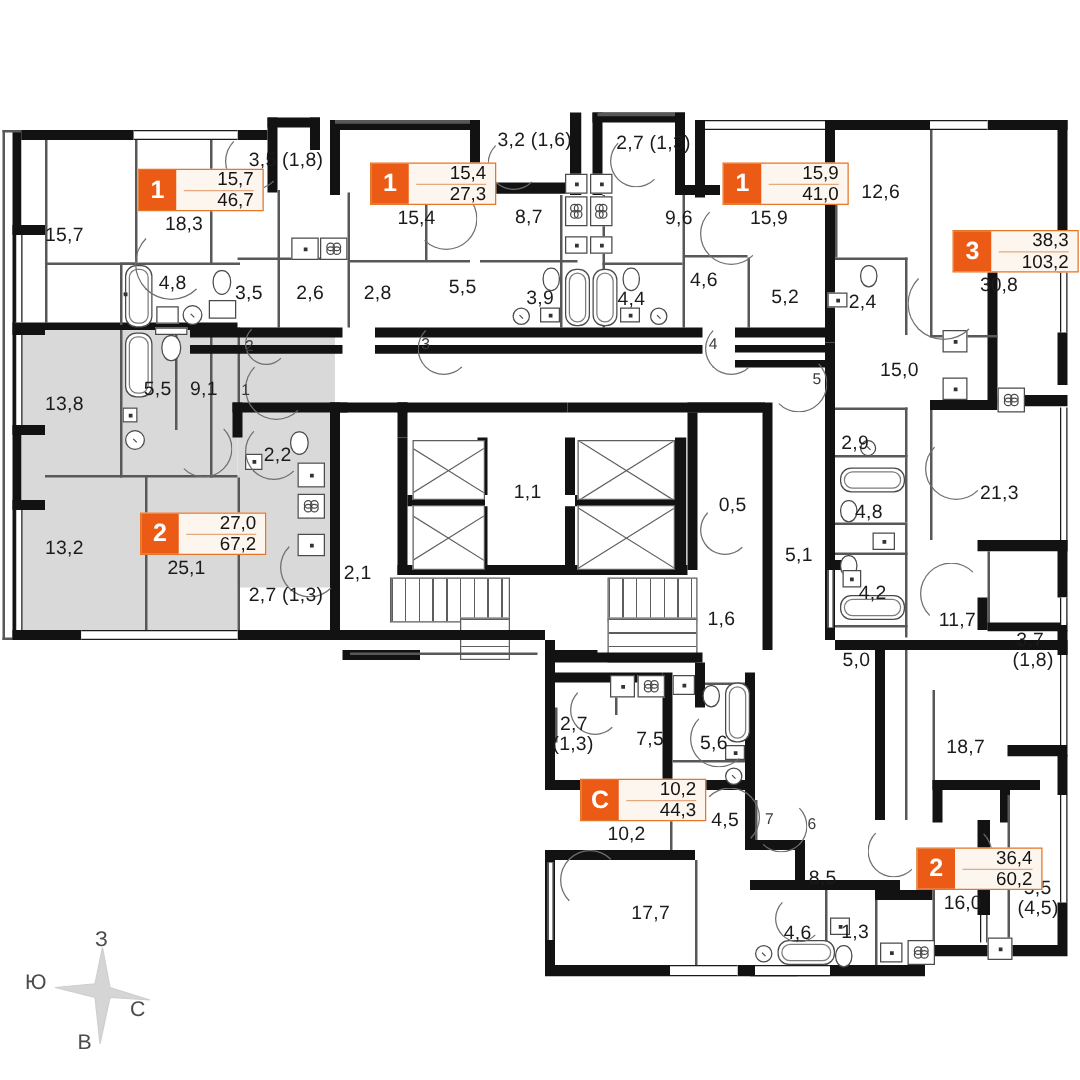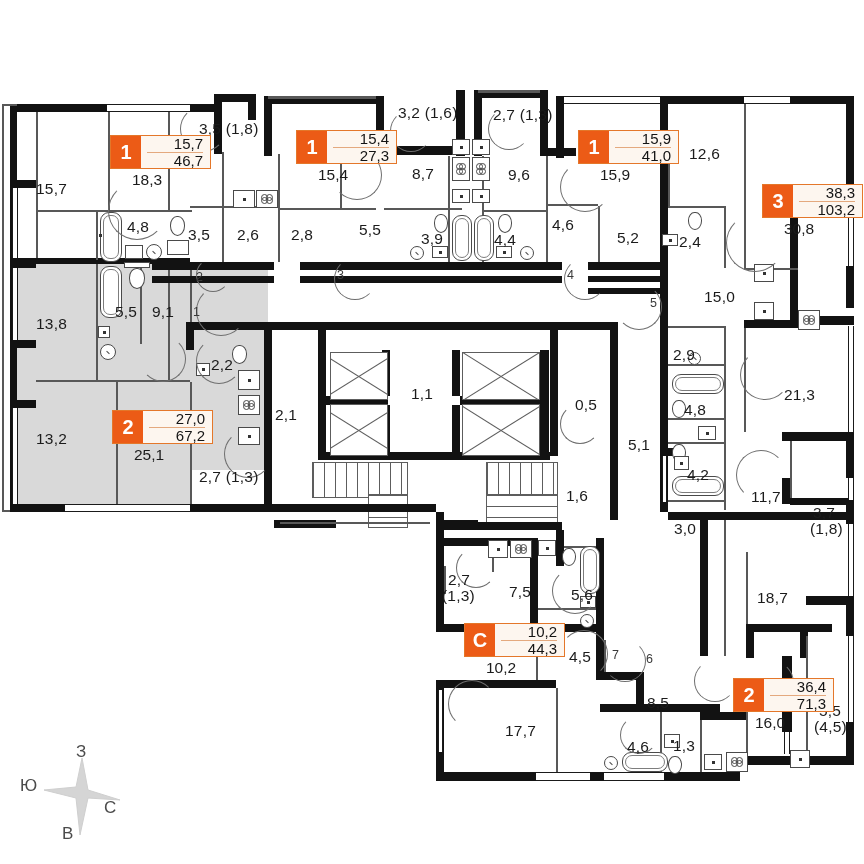--- a/index.html
+++ b/index.html
@@ -554,54 +554,54 @@
       <div class="area" style="left: 36px; top: 180px;">15,7</div>
       <div class="area" style="left: 127px; top: 218px;">4,8</div>
       <div class="area" style="left: 188px; top: 226px;">3,5</div>
       <div class="area" style="left: 237px; top: 226px;">2,6</div>
       <div class="area" style="left: 199px; top: 120px;">3,5 (1,8)</div>
       <div class="area" style="left: 36px; top: 315px;">13,8</div>
       <div class="area" style="left: 115px; top: 303px;">5,5</div>
       <div class="area" style="left: 152px; top: 303px;">9,1</div>
       <div class="area" style="left: 36px; top: 430px;">13,2</div>
       <div class="area" style="left: 211px; top: 356px;">2,2</div>
-      <div class="area" style="left: 275px; top: 406px;">2,1</div>
+      <div class="area" style="left: 275px; top: 450px;">2,1</div>
       <div class="area" style="left: 199px; top: 468px;">2,7 (1,3)</div>
       <div class="area" style="left: 291px; top: 226px;">2,8</div>
       <div class="area" style="left: 359px; top: 221px;">5,5</div>
       <div class="area" style="left: 421px; top: 230px;">3,9</div>
       <div class="area" style="left: 412px; top: 165px;">8,7</div>
       <div class="area" style="left: 398px; top: 104px;">3,2 (1,6)</div>
       <div class="area" style="left: 494px; top: 231px;">4,4</div>
-      <div class="area" style="left: 508px; top: 166px;">9,6</div>
+      <div class="area" style="left: 532px; top: 166px;">9,6</div>
       <div class="area" style="left: 493px; top: 106px;">2,7 (1,3)</div>
       <div class="area" style="left: 552px; top: 216px;">4,6</div>
       <div class="area" style="left: 617px; top: 229px;">5,2</div>
       <div class="area" style="left: 679px; top: 233px;">2,4</div>
       <div class="area" style="left: 689px; top: 145px;">12,6</div>
       <div class="area" style="left: 704px; top: 288px;">15,0</div>
       <div class="area" style="left: 673px; top: 346px;">2,9</div>
       <div class="area" style="left: 684px; top: 401px;">4,8</div>
       <div class="area" style="left: 687px; top: 466px;">4,2</div>
-      <div class="area" style="left: 674px; top: 520px;">3,0</div>
+      <div class="area" style="left: 674px; top: 520px;">5,0</div>
       <div class="area" style="left: 784px; top: 386px;">21,3</div>
       <div class="area" style="left: 751px; top: 488px;">11,7</div>
       <div class="area" style="left: 813px; top: 504px;">3,7</div>
       <div class="area" style="left: 810px; top: 520px;">(1,8)</div>
       <div class="area" style="left: 757px; top: 589px;">18,7</div>
       <div class="area" style="left: 819px; top: 702px;">5,5</div>
       <div class="area" style="left: 814px; top: 718px;">(4,5)</div>
       <div class="area" style="left: 411px; top: 385px;">1,1</div>
       <div class="area" style="left: 575px; top: 396px;">0,5</div>
       <div class="area" style="left: 628px; top: 436px;">5,1</div>
       <div class="area" style="left: 566px; top: 487px;">1,6</div>
       <div class="area" style="left: 448px; top: 571px;">2,7</div>
       <div class="area" style="left: 442px; top: 587px;">(1,3)</div>
       <div class="area" style="left: 509px; top: 583px;">7,5</div>
-      <div class="area" style="left: 560px; top: 586px; margin-left: 11px;">5,6</div>
+      <div class="area" style="left: 560px; top: 586px;">5,6</div>
       <div class="area" style="left: 569px; top: 648px;">4,5</div>
       <div class="area" style="left: 647px; top: 694px;">8,5</div>
       <div class="area" style="left: 505px; top: 722px;">17,7</div>
       <div class="area" style="left: 627px; top: 738px;">4,6</div>
       <div class="area" style="left: 673px; top: 737px;">1,3</div>
     </div>
 
   <div id="door-numbers">
       <div class="door-no" style="left: 193px; top: 305px;">1</div>
       <div class="door-no" style="left: 196px; top: 270px;">2</div>
@@ -658,21 +658,21 @@
         <div class="nums">
           <span class="top">10,2</span>
           <span>44,3</span>
         </div>
       </div>
       <div class="badge-sub" style="left: 486px; top: 659px;">10,2</div>
       <div class="badge" style="left: 733px; top: 678px;">
         <div class="rooms">2</div>
         <div class="nums">
           <span class="top">36,4</span>
-          <span>71,3</span>
+          <span>60,2</span>
         </div>
       </div>
       <div class="badge-sub" style="left: 755px; top: 714px;">16,0</div>
     </div>
 
   <div id="compass" style="left:20px;top:740px;width:120px;height:110px;">
     <svg width="120" height="110" viewBox="0 0 120 110">
       <polygon points="62,18 68,50 100,60 68,58 60,95 56,58 24,50 56,47" fill="#d5d5d5" stroke="#cfcfcf" stroke-width="1"></polygon>
     </svg>
     <span class="lbl" style="left:56px;top:2px;">З</span>

